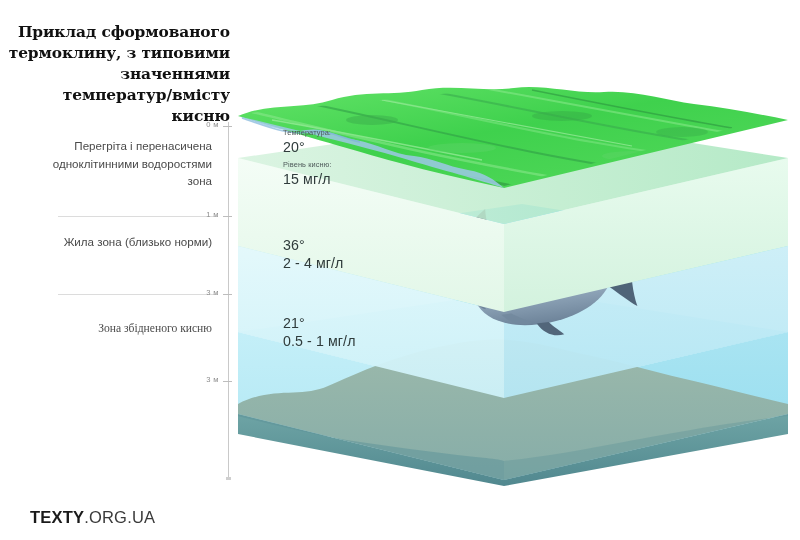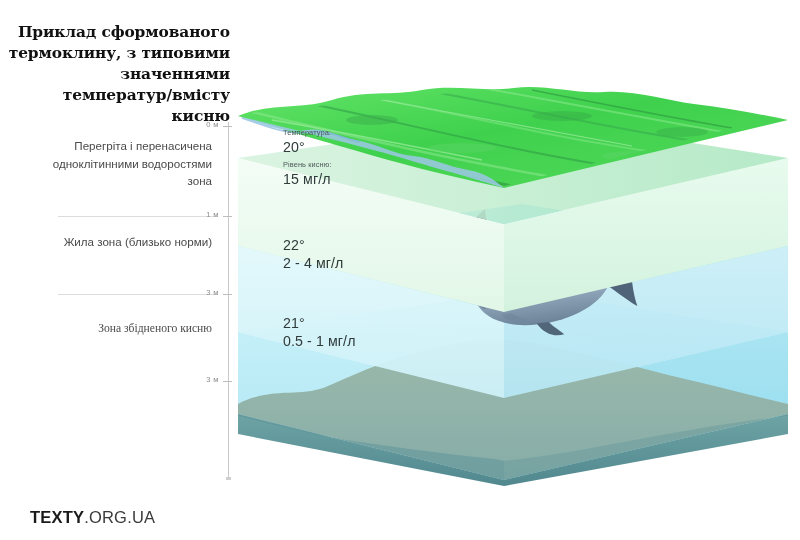--- a/index.html
+++ b/index.html
@@ -279,21 +279,21 @@
   </div>
 
   <div class="val-block" style="left:248px; top:127px;">
     <div class="val-small">Температура:</div>
     <div class="val-big">20°</div>
     <div class="val-small" style="margin-top:3px;">Рівень кисню:</div>
     <div class="val-big">15 мг/л</div>
   </div>
 
   <div class="val-block" style="left:248px; top:236px;">
-    <div class="val-big">22°</div>
+    <div class="val-big">36°</div>
     <div class="val-big">2 - 4 мг/л</div>
   </div>
 
   <div class="val-block" style="left:248px; top:314px;">
     <div class="val-big">21°</div>
     <div class="val-big">0.5 - 1 мг/л</div>
   </div>
 
   <div id="logo">
     <span class="b">TEXTY</span><span class="r">.ORG.UA</span>

